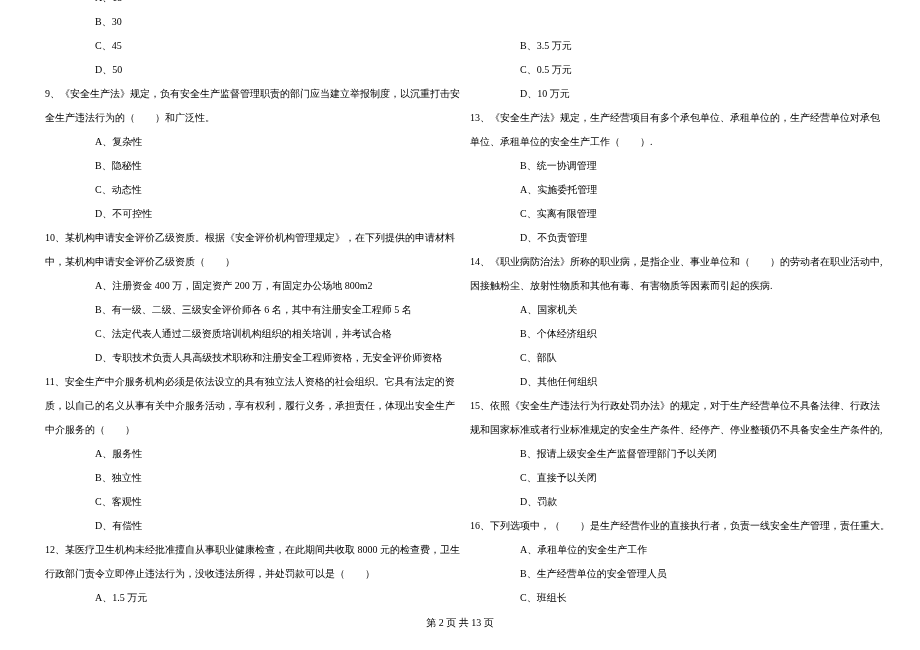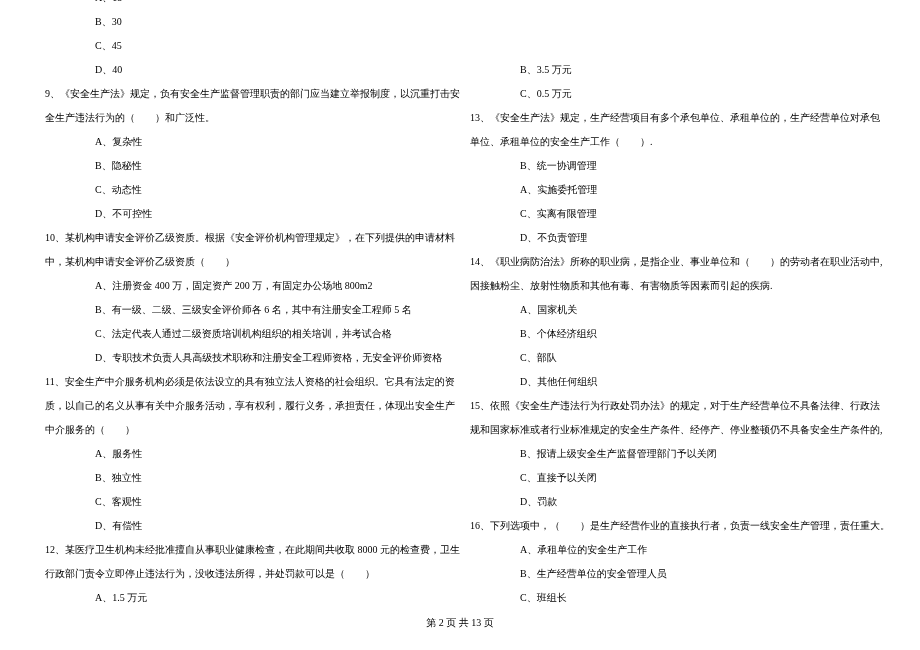--- a/index.html
+++ b/index.html
@@ -44,21 +44,21 @@
     }
   </style>
 </head>
 <body>
 
 <div class="page">
   <div class="column">
     <div class="line indent-2">A、15</div>
     <div class="line indent-2">B、30</div>
     <div class="line indent-2">C、45</div>
-    <div class="line indent-2">D、40</div>
+    <div class="line indent-2">D、50</div>
     <div class="line">9、《安全生产法》规定，负有安全生产监督管理职责的部门应当建立举报制度，以沉重打击安</div>
     <div class="line">全生产违法行为的（　　）和广泛性。</div>
     <div class="line indent-2">A、复杂性</div>
     <div class="line indent-2">B、隐秘性</div>
     <div class="line indent-2">C、动态性</div>
     <div class="line indent-2">D、不可控性</div>
     <div class="line">10、某机构申请安全评价乙级资质。根据《安全评价机构管理规定》，在下列提供的申请材料</div>
     <div class="line">中，某机构申请安全评价乙级资质（　　）</div>
     <div class="line indent-2">A、注册资金 400 万，固定资产 200 万，有固定办公场地 800m2</div>
     <div class="line indent-2">B、有一级、二级、三级安全评价师各 6 名，其中有注册安全工程师 5 名</div>
@@ -72,20 +72,21 @@
     <div class="line indent-2">C、客观性</div>
     <div class="line indent-2">D、有偿性</div>
     <div class="line">12、某医疗卫生机构未经批准擅自从事职业健康检查，在此期间共收取 8000 元的检查费，卫生</div>
     <div class="line">行政部门责令立即停止违法行为，没收违法所得，并处罚款可以是（　　）</div>
     <div class="line indent-2">A、1.5 万元</div>
   </div>
 
   <div class="column">
     <div class="line indent-2">B、3.5 万元</div>
     <div class="line indent-2">C、0.5 万元</div>
+    <div class="line indent-2">D、10 万元</div>
     <div class="line">13、《安全生产法》规定，生产经营项目有多个承包单位、承租单位的，生产经营单位对承包</div>
     <div class="line">单位、承租单位的安全生产工作（　　）.</div>
     <div class="line indent-2">B、统一协调管理</div>
     <div class="line indent-2">A、实施委托管理</div>
     <div class="line indent-2">C、实离有限管理</div>
     <div class="line indent-2">D、不负责管理</div>
     <div class="line">14、《职业病防治法》所称的职业病，是指企业、事业单位和（　　）的劳动者在职业活动中,</div>
     <div class="line">因接触粉尘、放射性物质和其他有毒、有害物质等因素而引起的疾病.</div>
     <div class="line indent-2">A、国家机关</div>
     <div class="line indent-2">B、个体经济组织</div>

